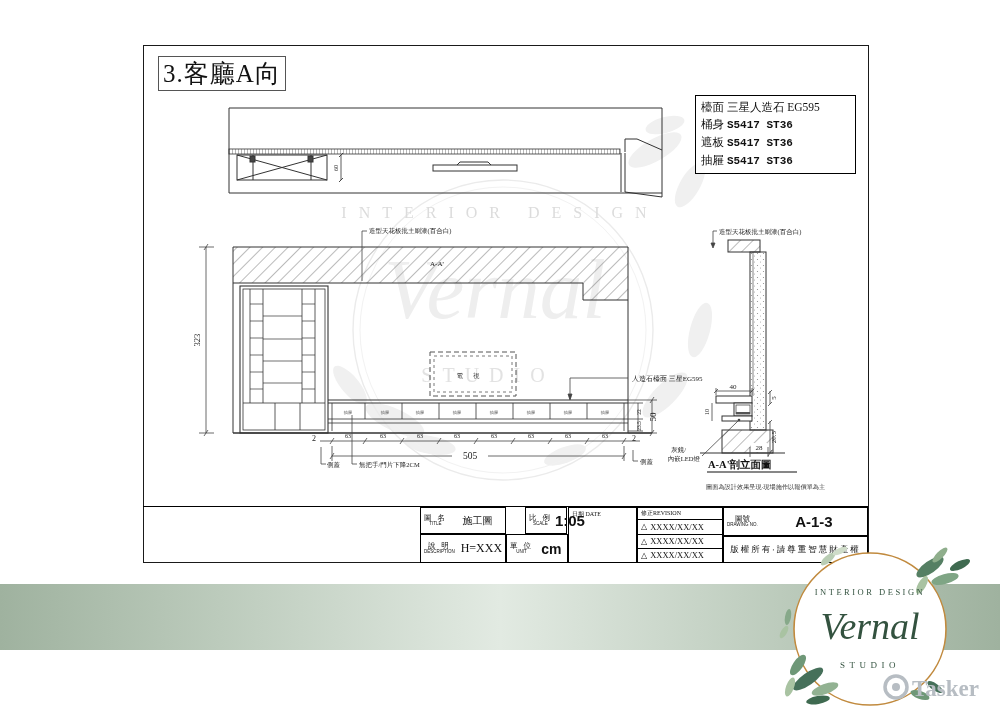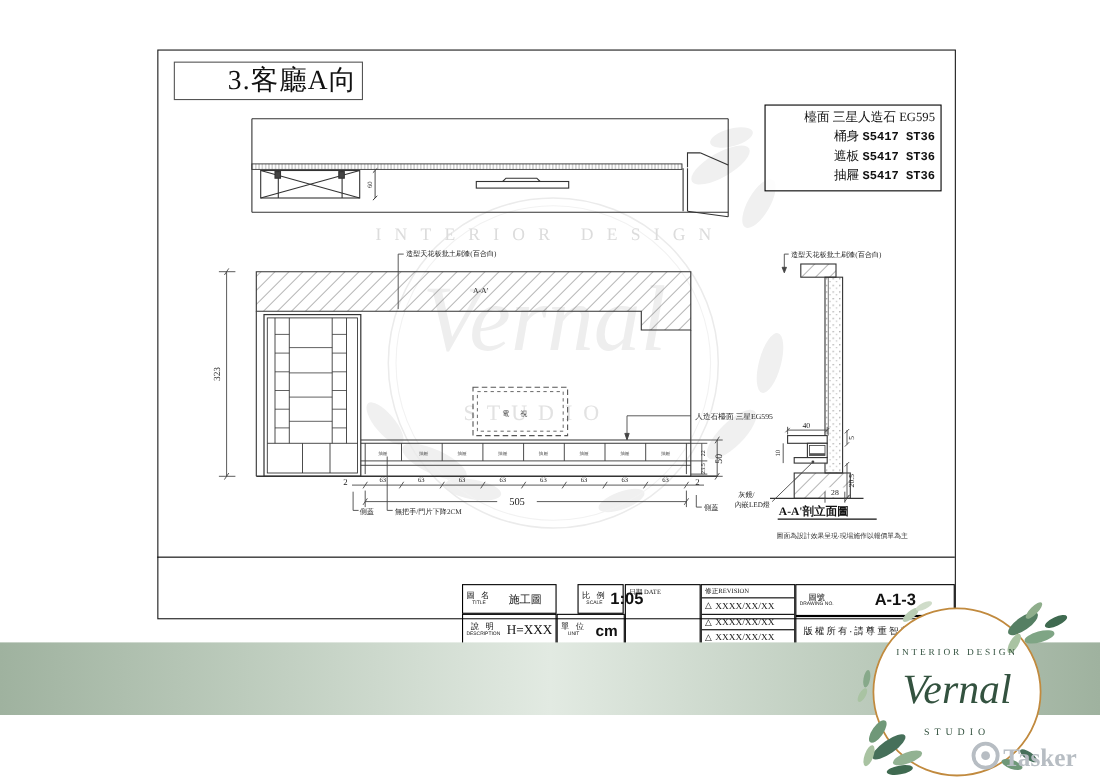--- a/index.html
+++ b/index.html
@@ -2,27 +2,27 @@
 <html><head>
 <meta charset="utf-8">
 <style>
   html,body{margin:0;padding:0;background:#fff;}
   #canvas{position:relative;width:1000px;height:707px;background:#fff;overflow:hidden;
           font-family:"Liberation Serif","DejaVu Serif",serif;color:#111;}
   .abs{position:absolute;}
   
   #sheet-border{left:143px;top:45px;width:724px;height:516px;border:1.4px solid #1a1a1a;}
   #view-title-box{left:158px;top:56px;width:126px;height:33px;border:1px solid #555;
-    font-size:25px;line-height:33px;text-align:center;letter-spacing:1px;background:transparent;padding-left:44px;}
+    font-size:25px;line-height:33px;text-align:center;letter-spacing:1px;background:transparent;}
   #materials-box{left:695px;top:95px;width:149px;border:1.2px solid #000;padding:3px 5px;background:rgba(255,255,255,.85);}
-  .mat-row{font-size:11.5px;line-height:17px;white-space:nowrap;text-align:right;}
+  .mat-row{font-size:11.5px;line-height:17px;white-space:nowrap;}
   .mat-val-b{font-family:Liberation Mono, monospace;font-weight:bold;font-size:11px;}
   
   #title-block{left:143px;top:506px;width:725px;height:56px;border-top:1.2px solid #000;}
-  .tb-cell{position:absolute;border:1px solid #000;box-sizing:border-box;display:flex;align-items:center;margin-top:24px;}
+  .tb-cell{position:absolute;border:1px solid #000;box-sizing:border-box;display:flex;align-items:center;}
   .tb-lab{display:flex;flex-direction:column;align-items:center;justify-content:center;padding:0 3px;line-height:1.05;}
   .tb-zh{font-size:7.5px;letter-spacing:2px;white-space:nowrap;}
   .tb-en{font-size:4.5px;font-family:"Liberation Sans",sans-serif;white-space:nowrap;}
   .tb-val{flex:1;text-align:center;}
   .rev-row{display:flex;align-items:center;border-top:1px solid #000;height:14px;padding-left:3px;
     font-size:8.5px;}
   .rev-tri{font-size:8px;margin-right:3px;}
   
   #banner-strip{left:0;top:584px;width:1000px;height:66px;
     background:linear-gradient(90deg,#9fb29f 0%,#bccbbc 22%,#e2eae2 50%,#bccbbc 78%,#9fb29f 100%);}

